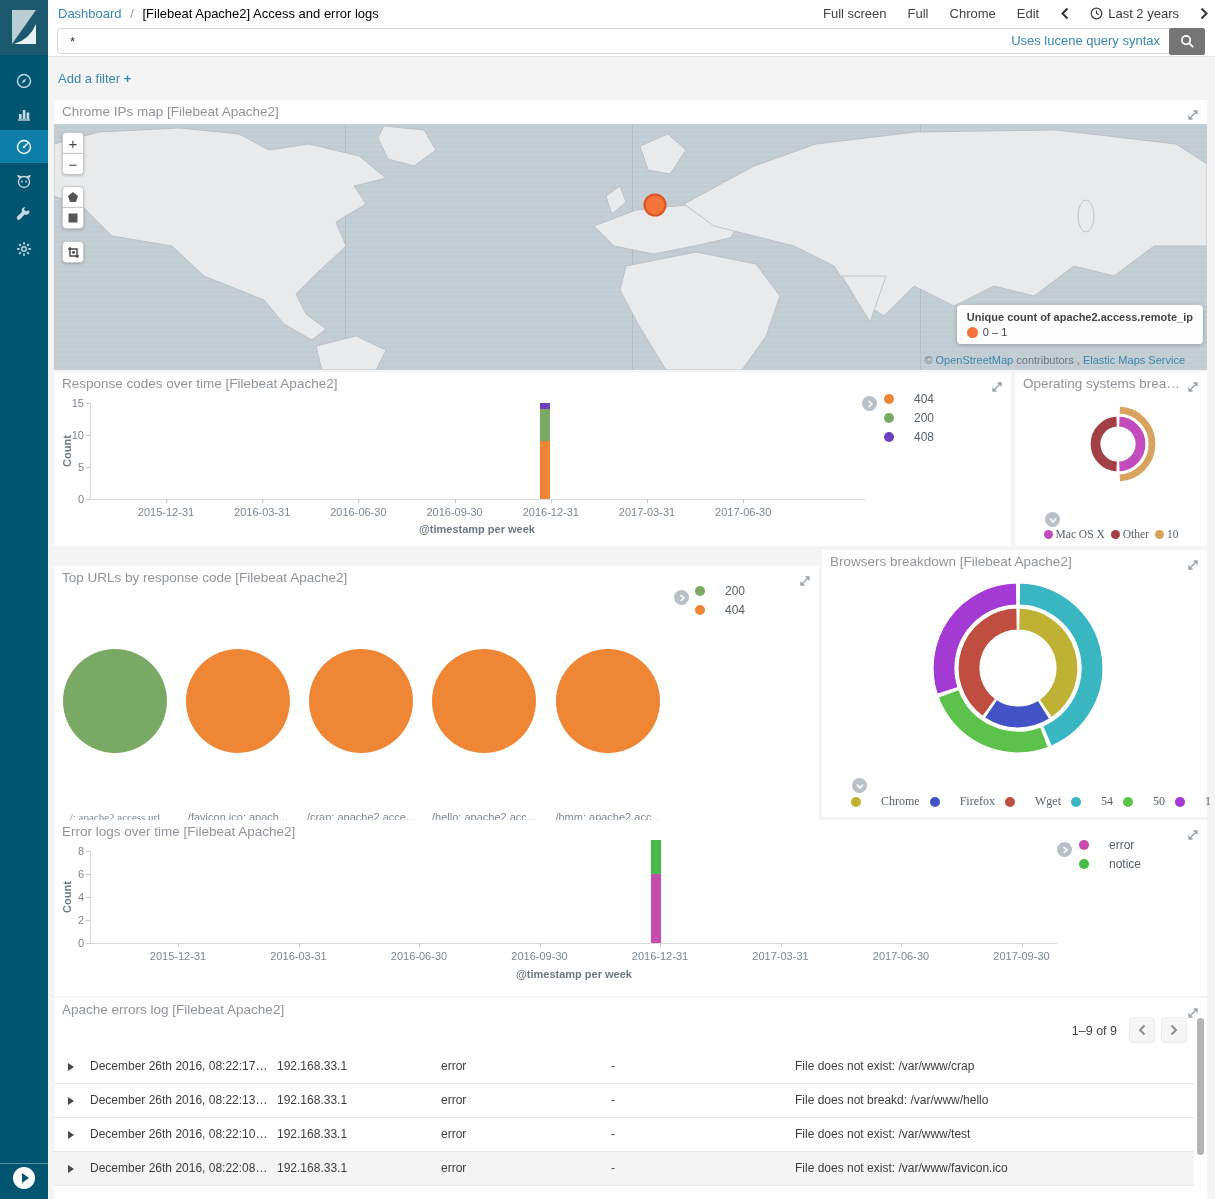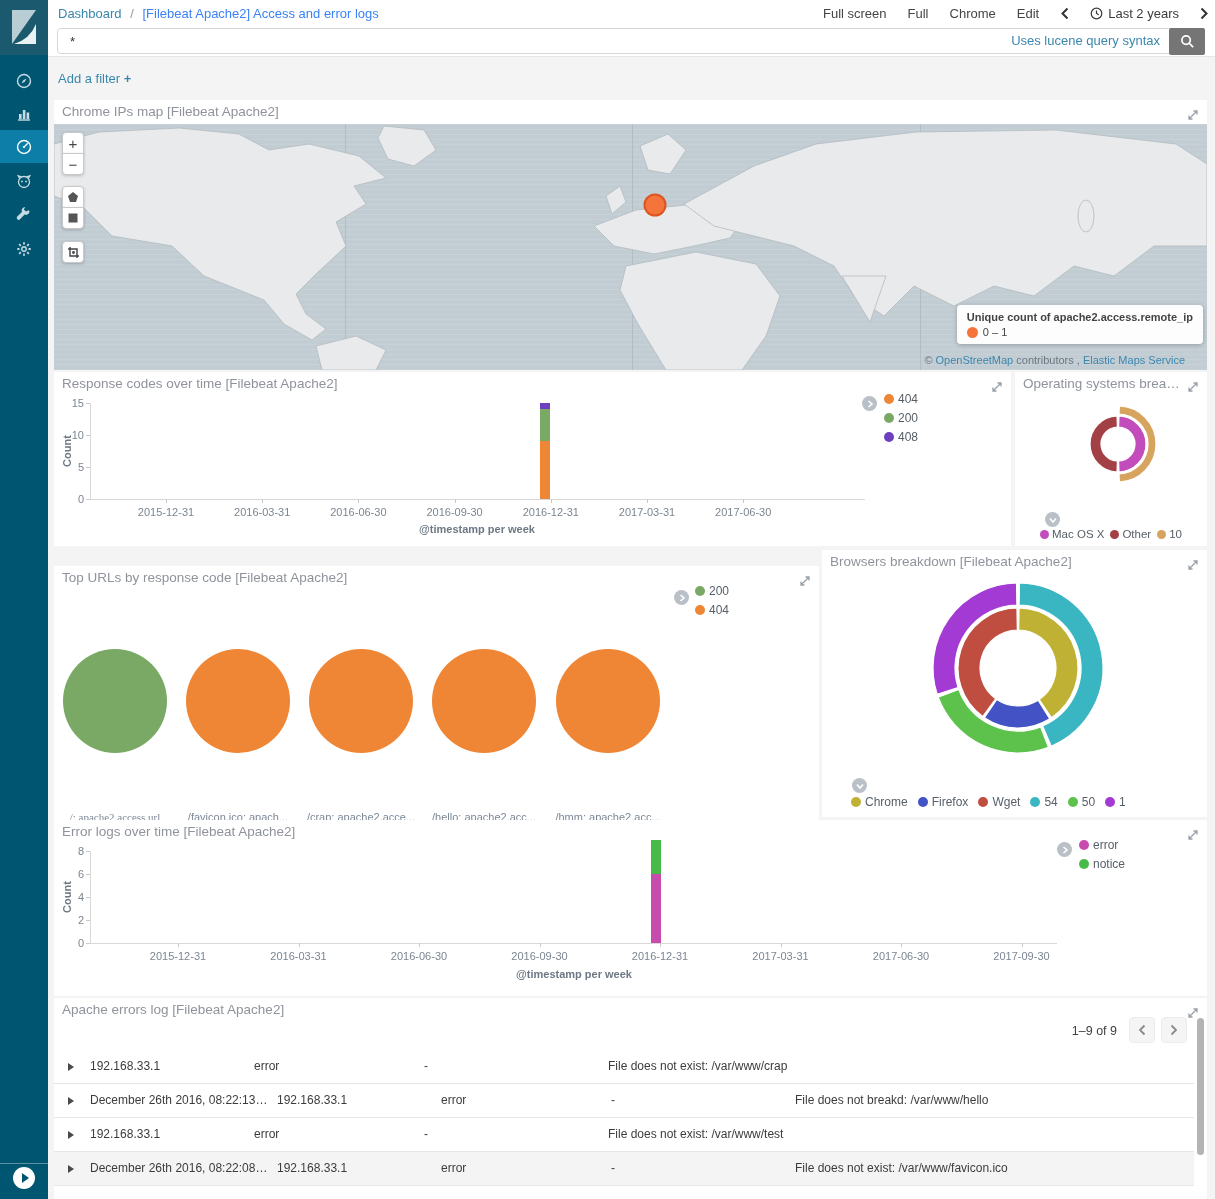--- a/index.html
+++ b/index.html
@@ -13,21 +13,21 @@
   .snav{position:absolute;left:0;width:48px;height:33px;display:flex;align-items:center;justify-content:center;color:#c6dbe3;cursor:pointer;}
   .snav.active{background:#0d7ea7;color:#fff;}
   #side-sep{position:absolute;left:0;top:1163px;width:48px;border-top:1px solid rgba(255,255,255,.35);}
   #collapse-btn{position:absolute;left:13px;top:1167px;width:22px;height:22px;border-radius:50%;background:#fff;display:flex;align-items:center;justify-content:center;cursor:pointer;}
   #collapse-btn .tri{width:0;height:0;border-top:5px solid transparent;border-bottom:5px solid transparent;border-left:7px solid #005571;margin-left:2px;}
 
   
   #topnav{position:absolute;left:48px;top:0;width:1167px;height:27px;background:#fff;}
   #breadcrumb{position:absolute;left:10px;top:6px;font-size:13px;}
   #breadcrumb .sep{color:#9a9a9a;margin:0 5px;}
-  #breadcrumb .cur{color:#3b82f6;}
+  #breadcrumb .cur{color:#000000;}
   #navmenu{position:absolute;right:6px;top:0;height:27px;display:flex;align-items:center;gap:21px;font-size:13px;color:#454545;}
   #navmenu .mitem{cursor:pointer;}
   .navchev{display:flex;align-items:center;cursor:pointer;color:#333;}
   #timepick{display:flex;align-items:center;gap:5px;cursor:pointer;color:#3b3b3b;}
 
   #searchrow{position:absolute;left:48px;top:27px;width:1167px;height:29px;background:#fff;border-bottom:1px solid #e6e6e6;}
   #qinput{position:absolute;left:9px;top:1px;width:1133px;height:24px;border:1px solid #d6d6d6;border-radius:4px;font-size:13px;padding:0 0 0 12px;color:#333;font-family:"Liberation Sans",sans-serif;outline:none;}
   #lucene{position:absolute;right:55px;top:6px;font-size:13px;}
   #qbtn{position:absolute;right:10px;top:1px;width:36px;height:27px;background:#757575;border:none;border-radius:2px;display:flex;align-items:center;justify-content:center;cursor:pointer;}
 
@@ -73,22 +73,22 @@
   .tickmark.v{width:4px;height:1px;}
   .tickmark.h{width:1px;height:4px;}
   .ytick{position:absolute;width:30px;text-align:right;font-size:11px;color:#7b8691;}
   .xtick{position:absolute;width:90px;text-align:center;font-size:11px;color:#7b8691;}
   .barseg{position:absolute;cursor:pointer;}
   .ylabel{position:absolute;transform:rotate(-90deg);font-size:11px;font-weight:bold;color:#6d7884;width:70px;text-align:center;}
   .xcaption{position:absolute;font-size:11px;font-weight:bold;color:#6d7884;width:220px;text-align:center;}
 
   .ltoggle{position:absolute;width:15px;height:15px;border-radius:50%;background:#b9c0c7;display:flex;align-items:center;justify-content:center;cursor:pointer;}
   .vleg{position:absolute;display:flex;flex-direction:column;gap:5px;}
-  .hleg{position:absolute;display:flex;flex-direction:row;gap:10px;}
-  .legend-item{display:flex;align-items:center;gap:4px;font-size:12px;color:#565f68;cursor:pointer;white-space:nowrap;}
+  .hleg{position:absolute;display:flex;flex-direction:row;gap:10px;font-family:Liberation Serif, serif;}
+  .legend-item{display:flex;align-items:center;gap:20px;font-size:12px;color:#565f68;cursor:pointer;white-space:nowrap;}
   .legend-item .dot{width:10px;height:10px;border-radius:50%;display:inline-block;}
   #p-os .legend-item{font-size:11.5px;gap:3px;}
   #p-os .legend-item .dot{width:9px;height:9px;}
 
   .pielabel{position:absolute;width:132px;text-align:center;font-size:11px;color:#7d8896;top:245px;white-space:nowrap;overflow:hidden;text-overflow:ellipsis;}
 
   
   #pagtext{position:absolute;right:90px;top:26px;font-size:12.5px;color:#3f3f3f;}
   .pag-btn{position:absolute;top:19px;width:26px;height:26px;background:#f5f5f5;border:1px solid #ececec;border-radius:4px;display:flex;align-items:center;justify-content:center;cursor:pointer;color:#8a8a8a;box-sizing:border-box;}
   #pag-prev{right:52px;} #pag-next{right:20px;}
@@ -521,39 +521,41 @@
   <span class="pag-btn" id="pag-next">
     <svg width="8" height="12" viewBox="0 0 8 12">
         <path d="M1.5 1.5 L6 6 L1.5 10.5" fill="none" stroke="currentColor" stroke-width="1.8"></path>
       </svg>
   </span>
   <div id="t-wrap">
       <div class="t-row">
         <div class="t-caret-col">
           <span class="row-caret"></span>
         </div>
+        <div class="t-col c0">December 26th 2016, 08:22:17.000</div>
         <div class="t-col c1">192.168.33.1</div>
         <div class="t-col c2">error</div>
         <div class="t-col c3">-</div>
         <div class="t-col c4">File does not exist: /var/www/crap</div>
       </div>
       <div class="t-row">
         <div class="t-caret-col">
           <span class="row-caret"></span>
         </div>
         <div class="t-col c0">December 26th 2016, 08:22:13.000</div>
         <div class="t-col c1">192.168.33.1</div>
         <div class="t-col c2">error</div>
         <div class="t-col c3">-</div>
         <div class="t-col c4">File does not breakd: /var/www/hello</div>
       </div>
       <div class="t-row">
         <div class="t-caret-col">
           <span class="row-caret"></span>
         </div>
+        <div class="t-col c0">December 26th 2016, 08:22:10.000</div>
         <div class="t-col c1">192.168.33.1</div>
         <div class="t-col c2">error</div>
         <div class="t-col c3">-</div>
         <div class="t-col c4">File does not exist: /var/www/test</div>
       </div>
       <div class="t-row alt">
         <div class="t-caret-col">
           <span class="row-caret"></span>
         </div>
         <div class="t-col c0">December 26th 2016, 08:22:08.000</div>

